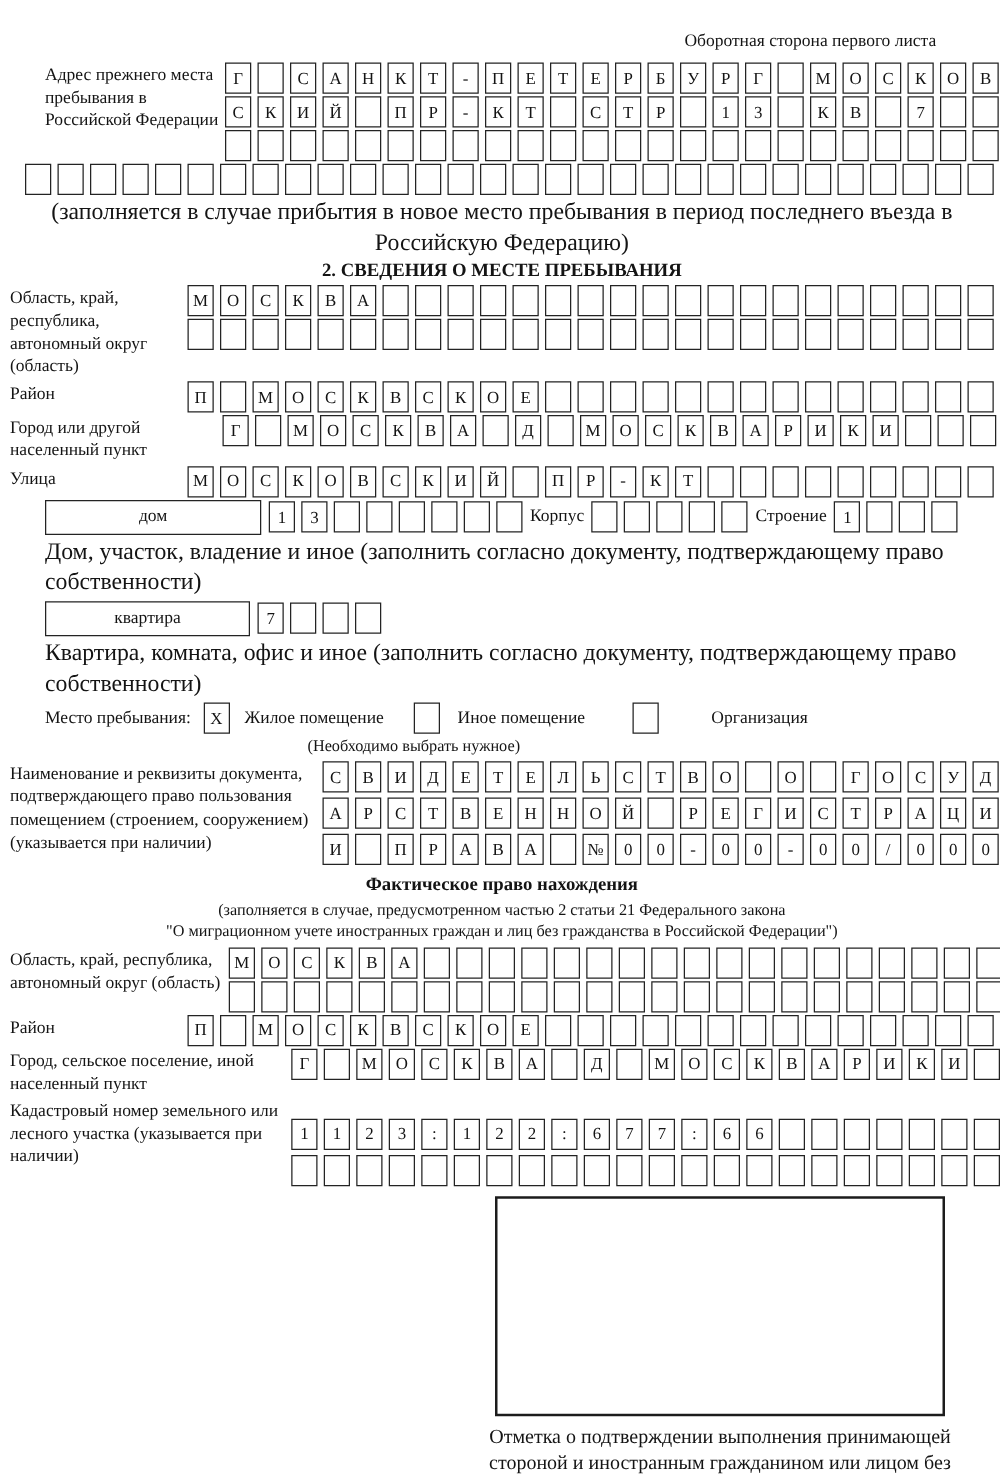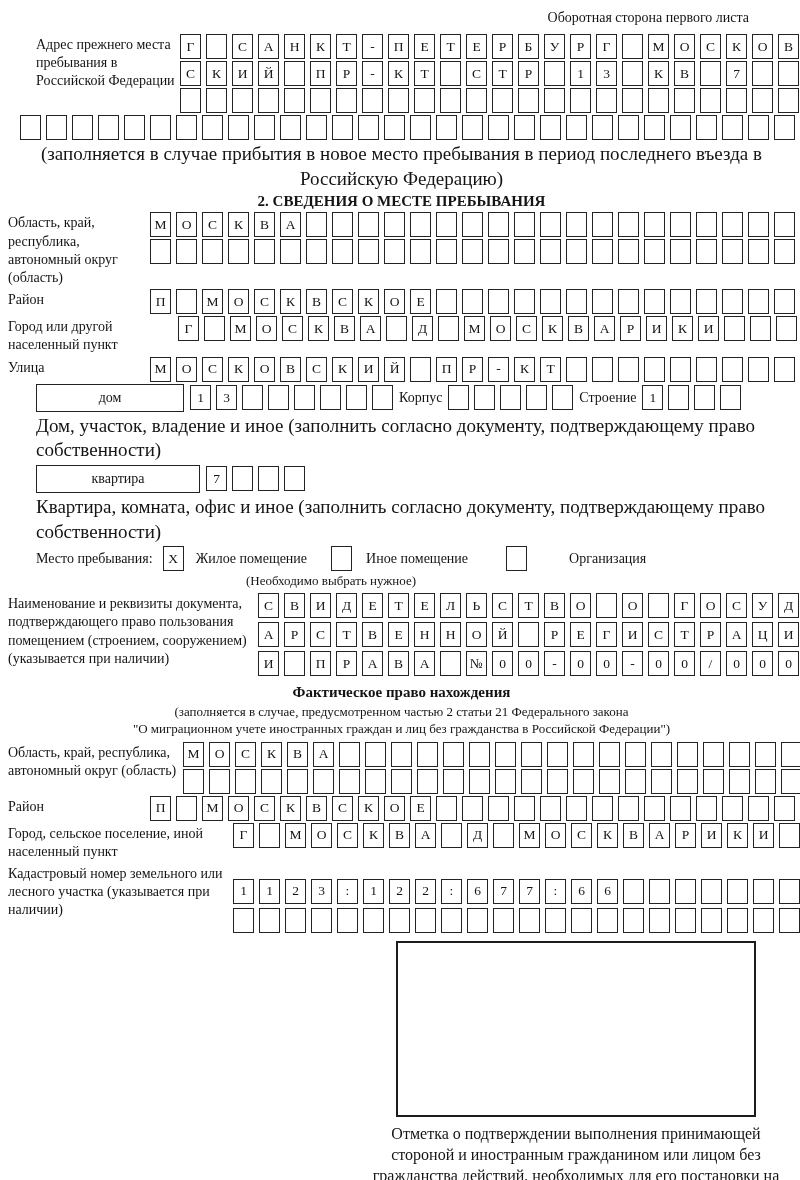--- a/index.html
+++ b/index.html
@@ -2,21 +2,21 @@
 <html><head>
 <meta charset="utf-8">
 <style>
   html,body { margin:0; padding:0; background:#fff; }
   .page {
     width:800px; height:1180px; box-sizing:border-box;
     padding:10px 5px 0 8px; overflow:hidden;
     font-family:"Liberation Serif", "DejaVu Serif", serif;
     color:#141414; background:#fff;
   }
-  .header-note { text-align:right; font-size:14px; padding-right:46px; margin-bottom:8px; }
+  .header-note { text-align:right; font-size:14px; padding-right:46px; margin-top:16px; margin-bottom:8px; }
 
   .field { display:flex; align-items:flex-start; margin-bottom:2px; }
   .flabel { flex-shrink:0; font-size:14px; line-height:1.3; padding-top:2px; }
   .rows { flex:1; display:flex; flex-direction:column; align-items:flex-end; row-gap:2px; }
   .brow { display:flex; column-gap:5px; justify-content:flex-end; }
   .cell {
     width:21px; height:25px; box-sizing:border-box; flex-shrink:0;
     border:1.6px solid #232323; display:inline-flex; align-items:center; justify-content:center;
     font-size:13.5px; background:#fff;
   }
@@ -29,21 +29,21 @@
 
   .caption { font-size:19px; line-height:1.3; text-align:center; margin:0 0 2px; }
   .caption-left { font-size:19px; line-height:1.3; text-align:left; padding-left:28px; margin:0 0 2px; }
   .sec-title { font-weight:bold; font-size:15px; text-align:center; margin:2px 0; }
 
   .inline-row { display:flex; align-items:center; padding-left:28px; margin:1px 0 2px; font-size:14px; }
   .label-box {
     height:28px; box-sizing:border-box; border:1.6px solid #232323;
     display:flex; align-items:center; justify-content:center; font-size:14px; background:#fff;
   }
-  .dom-box { width:148px; }
+  .dom-box { width:173px; }
   .kv-box  { width:164px; }
   .gap6 { width:6px; flex-shrink:0; }
   .inline-label { margin:0 6px; white-space:nowrap; }
 
   .stay-row { display:flex; align-items:center; padding-left:28px; margin:2px 0 2px; font-size:14px; }
   .stay-note { font-size:13px; margin:0 0 4px 238px; }
 
   .fact-cap { text-align:center; font-size:13px; line-height:1.32; margin:0; }
   .cad-rows { margin-top:16px; }
 

